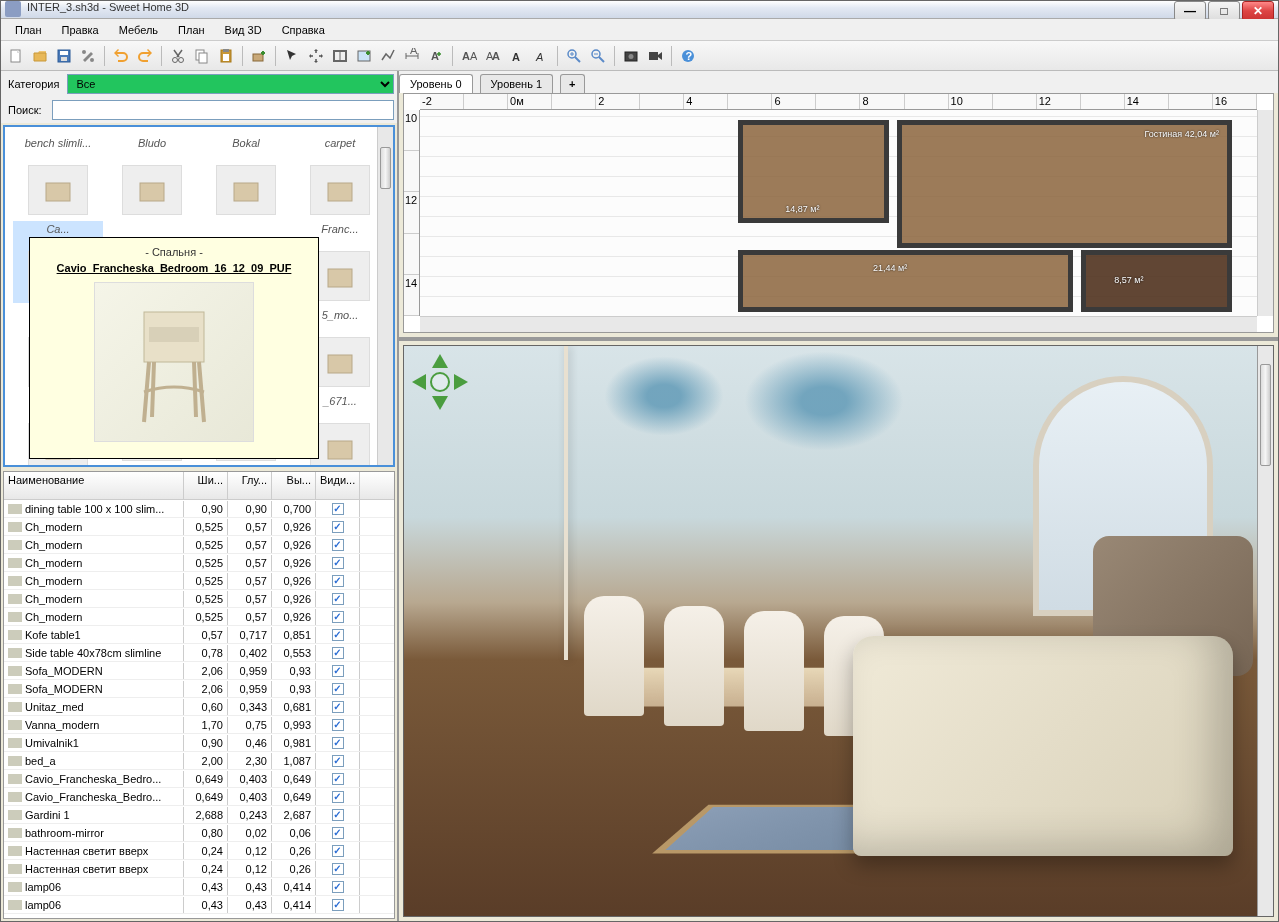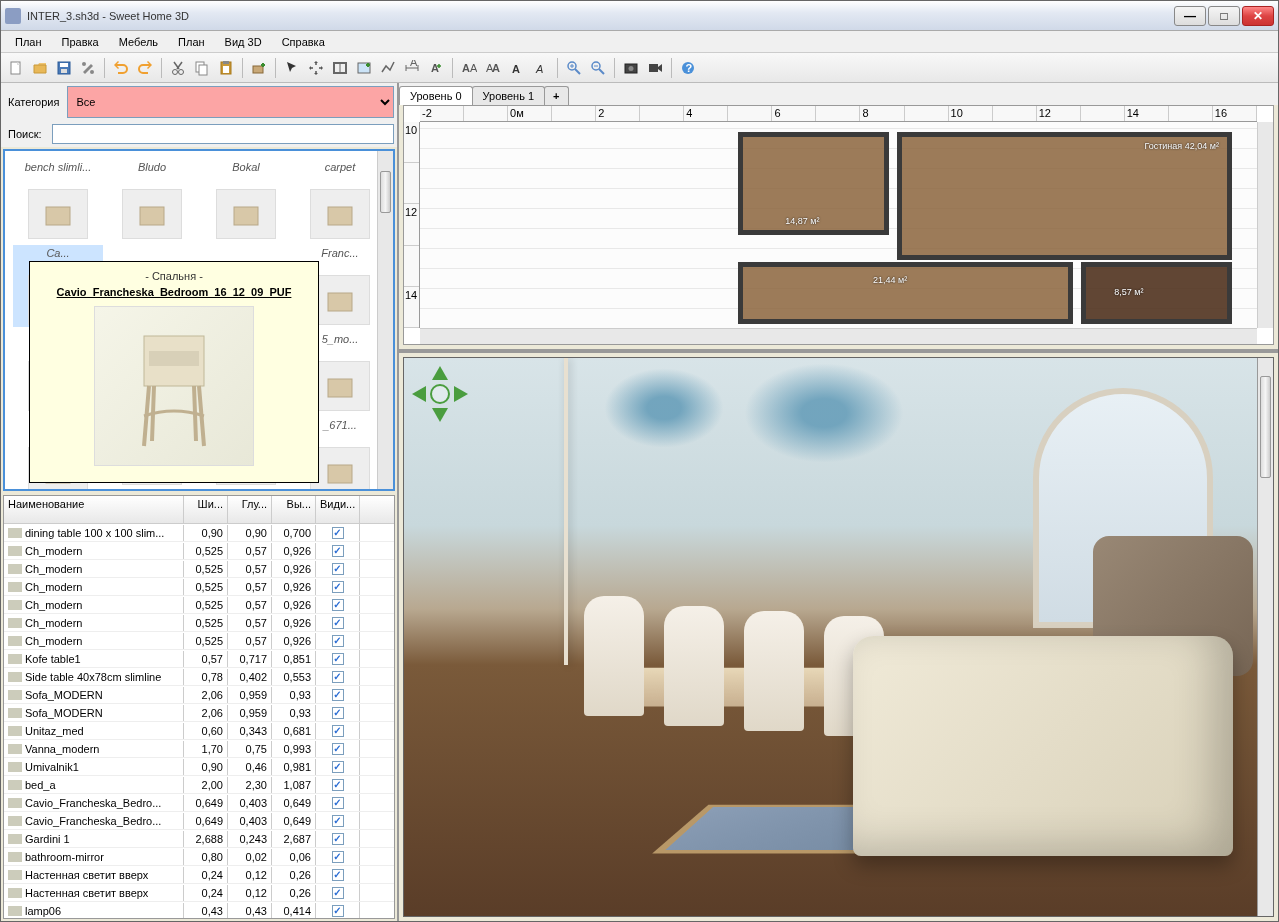--- a/index.html
+++ b/index.html
@@ -1,35 +1,35 @@
 <!DOCTYPE html>
 <html><head>
 <meta charset="utf-8">
 <style>
 *{box-sizing:border-box;margin:0;padding:0;font-family:Tahoma,Arial,sans-serif;font-size:11px}
 body{background:#ece9d8;overflow:hidden;width:1279px;height:922px}
 .window{width:1279px;height:922px;display:flex;flex-direction:column;border:1px solid #666}
-.titlebar{height:30px;background:linear-gradient(to bottom,#fff,#e3e9f3 40%,#d0d9e8);display:flex;align-items:center;padding:0 4px;border-bottom:1px solid #aaa}
+.titlebar{height:18px;background:linear-gradient(to bottom,#fff,#e3e9f3 40%,#d0d9e8);display:flex;align-items:flex-start;padding:0 4px;border-bottom:1px solid #aaa}
 .titlebar-icon{width:16px;height:16px;background:#8b9dc3;margin-right:6px;border-radius:2px}
 .titlebar-text{flex:1;color:#333}
 .win-controls{display:flex;gap:2px}
 .win-btn{width:32px;height:20px;border:1px solid #888;border-radius:3px;background:linear-gradient(to bottom,#f5f5f5,#ddd);display:flex;align-items:center;justify-content:center;font-weight:bold;font-size:12px}
 .win-btn.close{background:linear-gradient(to bottom,#f88,#d44 50%,#c33);color:#fff;border-color:#a22}
 .menubar{height:22px;background:#f0f0f0;display:flex;align-items:center;padding:0 6px;gap:4px;border-bottom:1px solid #ccc}
 .menu-item{padding:2px 8px;cursor:default}
 .toolbar{height:30px;background:linear-gradient(to bottom,#f8f8f8,#e8e8e8);display:flex;align-items:center;padding:0 4px;gap:2px;border-bottom:1px solid #bbb}
 .tb-btn{width:22px;height:22px;border:1px solid transparent;display:flex;align-items:center;justify-content:center;border-radius:2px}
 .tb-sep{width:1px;height:20px;background:#bbb;margin:0 3px}
 .tb-icon{width:16px;height:16px}
 .main{flex:1;display:flex;overflow:hidden}
 .left-panel{width:398px;display:flex;flex-direction:column;border-right:2px solid #999}
 .right-panel{flex:1;display:flex;flex-direction:column}
 .cat-bar{display:flex;align-items:center;padding:3px;background:#f0f0f0;gap:4px}
 .cat-label{padding:0 4px}
-.cat-select{flex:1;height:32px;border:1px solid #7b9ebd;background:#fca5a5;padding:0 4px}
+.cat-select{flex:1;height:20px;border:1px solid #7b9ebd;background:#22c55e;padding:0 4px}
 .search-bar{display:flex;align-items:center;padding:3px;background:#f0f0f0;gap:6px}
 .search-input{flex:1;height:20px;border:1px solid #7b9ebd;background:#fff;padding:0 4px}
 .catalog{flex:0 0 342px;border:2px solid #4a90d9;background:#fff;overflow:hidden;position:relative;margin:2px}
 .catalog-grid{display:grid;grid-template-columns:repeat(4,1fr);padding:8px;gap:4px}
 .catalog-item{display:flex;flex-direction:column;align-items:center;gap:16px;padding:2px}
 .catalog-item.selected{background:#cce4ff}
 .catalog-label{color:#555;font-style:italic;text-align:center;white-space:nowrap;overflow:hidden;text-overflow:ellipsis;width:100%}
 .catalog-thumb{width:60px;height:50px;background:#eee;border:1px solid #ddd;display:flex;align-items:center;justify-content:center}
 .catalog-scroll{position:absolute;right:0;top:0;bottom:0;width:16px;background:#e8e8e8;border-left:1px solid #ccc}
 .catalog-scroll::before{content:"";position:absolute;top:20px;left:2px;right:2px;height:40px;background:linear-gradient(to right,#ddd,#f5f5f5,#ccc);border:1px solid #999;border-radius:2px}
@@ -40,21 +40,21 @@
 .furniture-list{flex:1;background:#fff;border:1px solid #999;margin:2px;display:flex;flex-direction:column;overflow:hidden}
 .fl-header{display:flex;background:linear-gradient(to bottom,#fff,#e8e8e8);border-bottom:1px solid #ccc;height:28px}
 .fl-col{border-right:1px solid #ccc;padding:2px 4px;overflow:hidden;white-space:nowrap}
 .fl-c1{width:180px}.fl-c2{width:44px;text-align:right}.fl-c3{width:44px;text-align:right}.fl-c4{width:44px;text-align:right}.fl-c5{width:44px;text-align:center}
 .fl-body{flex:1;overflow-y:auto}
 .fl-row{display:flex;height:18px;border-bottom:1px solid #eee;align-items:center}
 .fl-row .fl-c1{display:flex;align-items:center;gap:3px}
 .fl-icon{width:14px;height:10px;background:#ccb;flex-shrink:0}
 .fl-check{width:12px;height:12px;border:1px solid #7b9ebd;background:#fff;display:inline-flex;align-items:center;justify-content:center;color:#2a6dd4;font-size:10px;font-weight:bold}
 .plan-panel{flex:0 0 270px;display:flex;flex-direction:column;border-bottom:4px solid #999}
-.plan-tabs{height:22px;display:flex;align-items:flex-end;padding:0 0;background:#f0f0f0;gap:0}
+.plan-tabs{height:22px;display:flex;align-items:flex-end;padding:0 0;background:#f0f0f0;gap:8px}
 .plan-tab{padding:3px 10px;border:1px solid #999;border-bottom:none;background:#e8e8e8;border-radius:3px 3px 0 0;margin-right:-1px}
 .plan-tab.active{background:#fff}
 .plan-tab.add{padding:3px 8px;font-weight:bold}
 .plan-view{flex:1;background:#fff;border:1px solid #999;margin:0 4px 4px;position:relative;overflow:hidden}
 .plan-ruler-h{position:absolute;top:0;left:16px;right:16px;height:16px;background:#f8f8f8;border-bottom:1px solid #999;display:flex;font-size:9px}
 .plan-ruler-v{position:absolute;top:16px;left:0;bottom:16px;width:16px;background:#f8f8f8;border-right:1px solid #999;display:flex;flex-direction:column;font-size:9px}
 .ruler-tick{flex:1;border-right:1px solid #ccc;padding:1px 2px;position:relative}
 .ruler-tick-v{flex:1;border-bottom:1px solid #ccc;padding:2px 1px}
 .plan-canvas{position:absolute;top:16px;left:16px;right:16px;bottom:16px;background:repeating-linear-gradient(0deg,#fcfcfc,#fcfcfc 19px,#e8e8e8 19px,#e8e8e8 20px),repeating-linear-gradient(90deg,#fcfcfc,#fcfcfc 19px,#e8e8e8 19px,#e8e8e8 20px)}
 .room{position:absolute;background:rgba(139,100,60,0.85);border:5px solid #3a3a3a}

